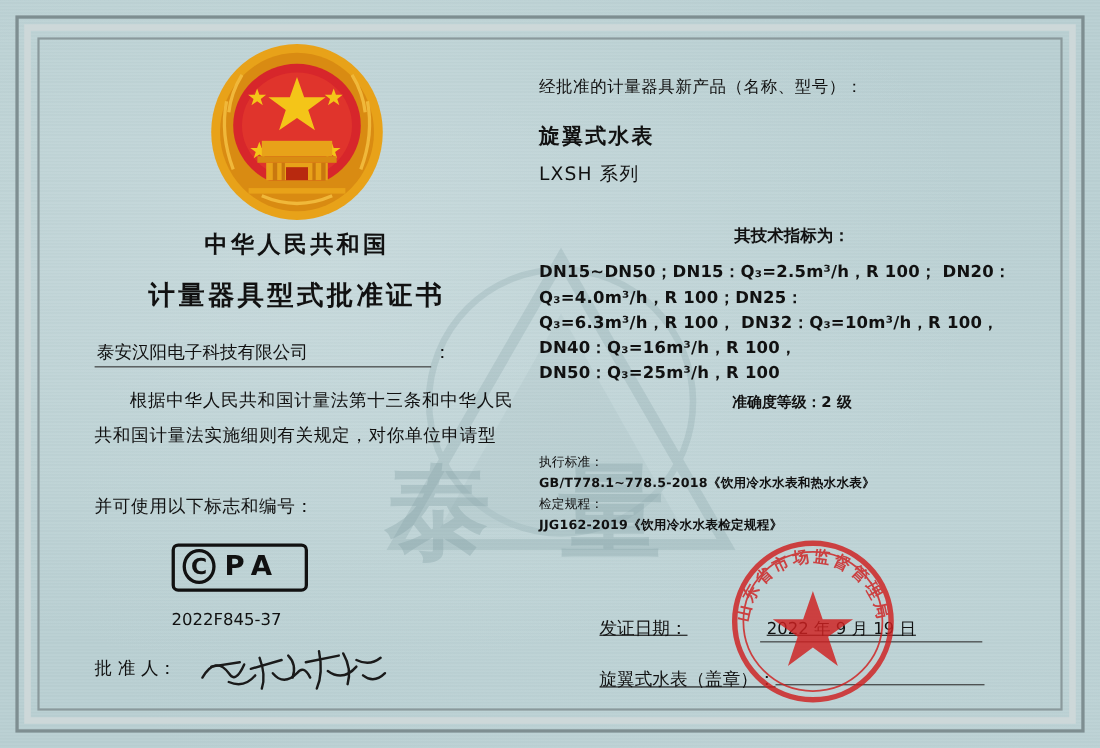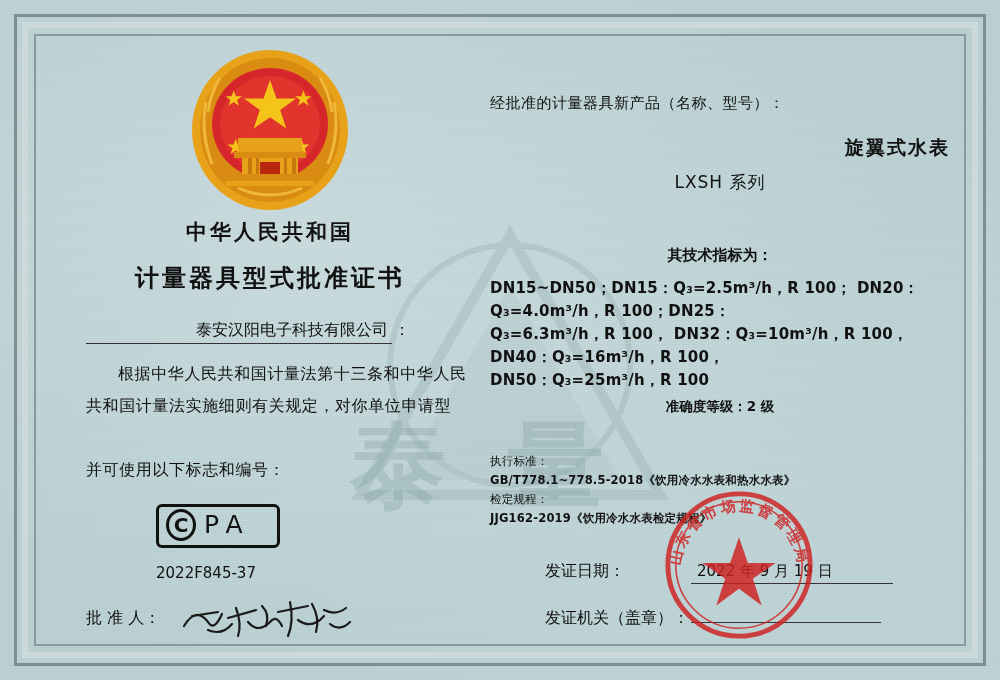--- a/index.html
+++ b/index.html
@@ -75,21 +75,21 @@
     color: #7d9ba0;
     opacity: 0.30;
     letter-spacing: 14px;
     font-family: "DejaVu Sans", "Liberation Sans", sans-serif;
     pointer-events: none;
   }
 
   
   .left-col {
     position: absolute;
-    left: 60px; top: 42px;
+    left: 60px; top: 32px;
     width: 420px;
   }
 
   .emblem-wrap {
     position: relative;
     width: 180px;
     height: 170px;
     margin: 0 auto;
   }
 
@@ -115,21 +115,20 @@
     padding-left: 26px;
     font-size: 16px;
     color: #111;
     white-space: nowrap;
   }
   .company-name {
     border-bottom: 1px solid #333;
     padding: 0 4px 2px 2px;
     display: inline-block;
     min-width: 300px;
-    text-align: right;
   }
   .company-colon { margin-left: 2px; }
 
   .body-text {
     margin-top: 14px;
     padding-left: 26px;
     padding-right: 8px;
     font-size: 16px;
     line-height: 32px;
     color: #111;
@@ -162,21 +161,21 @@
     font-size: 20px;
     font-weight: bold;
     line-height: 27px;
     text-align: center;
     color: #111;
   }
   .pa-letters {
     position: absolute;
     left: 48px; top: 6px;
     font-size: 25px;
-    font-weight: normal;
+    font-weight: bold;
     letter-spacing: 8px;
     color: #111;
   }
 
   .cert-number {
     margin-top: 16px;
     padding-left: 96px;
     font-size: 15px;
     color: #111;
   }
@@ -201,39 +200,38 @@
   
   .right-col {
     position: absolute;
     left: 490px; top: 70px;
     width: 460px;
     color: #111;
   }
   .r-heading {
     font-size: 15px;
     letter-spacing: 0.5px;
-    margin-top: 24px;
   }
   .product-name {
-    text-align: right;
+    text-align: left;
     font-size: 19px;
     font-weight: bold;
     margin-top: 22px;
     letter-spacing: 2px;
   }
   .product-model {
-    text-align: center;
+    text-align: left;
     font-size: 17px;
     margin-top: 10px;
     letter-spacing: 1px;
   }
   .spec-heading {
     text-align: center;
     font-size: 15px;
-    margin-top: 52px;
+    margin-top: 35px;
     font-weight: bold;
     font-family: Liberation Serif, serif;
   }
   .spec-body {
     margin-top: 12px;
     font-size: 15px;
     line-height: 23px;
     text-align: left;
     font-weight: bold;
     letter-spacing: 0.2px;
@@ -254,20 +252,21 @@
   .standards .std-label { font-weight: normal; }
   .standards .std-value { font-weight: bold; }
 
   .issue-block {
     position: absolute;
     left: 545px;
     top: 520px;
     width: 400px;
     font-size: 16px;
     color: #111;
+    text-decoration: underline;
   }
   .issue-row {
     display: flex;
     align-items: baseline;
     margin-bottom: 20px;
     white-space: nowrap;
   }
   .issue-label { min-width: 146px; }
   .issue-date {
     border-bottom: 1px solid #333;
@@ -420,21 +419,21 @@
       <div class="std-value">JJG162-2019《饮用冷水水表检定规程》</div>
     </div>
   </div>
 
   <div class="issue-block">
     <div class="issue-row">
       <span class="issue-label">发证日期：</span>
       <span class="issue-date">2022 年 9 月 19 日</span>
     </div>
     <div class="issue-row">
-      <span class="issue-label">发证机关（盖章）：</span>
+      <span class="issue-label">旋翼式水表（盖章）：</span>
       <span class="issue-auth-line"></span>
     </div>
   </div>
 
   <svg class="seal" viewBox="0 0 160 160">
     <circle cx="80" cy="80" r="72" fill="none" stroke="#cf2020" stroke-width="5"></circle>
     <circle cx="80" cy="80" r="64" fill="none" stroke="#cf2020" stroke-width="1.6"></circle>
     <polygon points="80,52 89,78 117,78 94,94 103,121 80,104 57,121 66,94 43,78 71,78" fill="#cf2020"></polygon>
     <defs>
       <path id="sealArc" d="M 20 85 A 60 60 0 0 1 140 85"></path>

